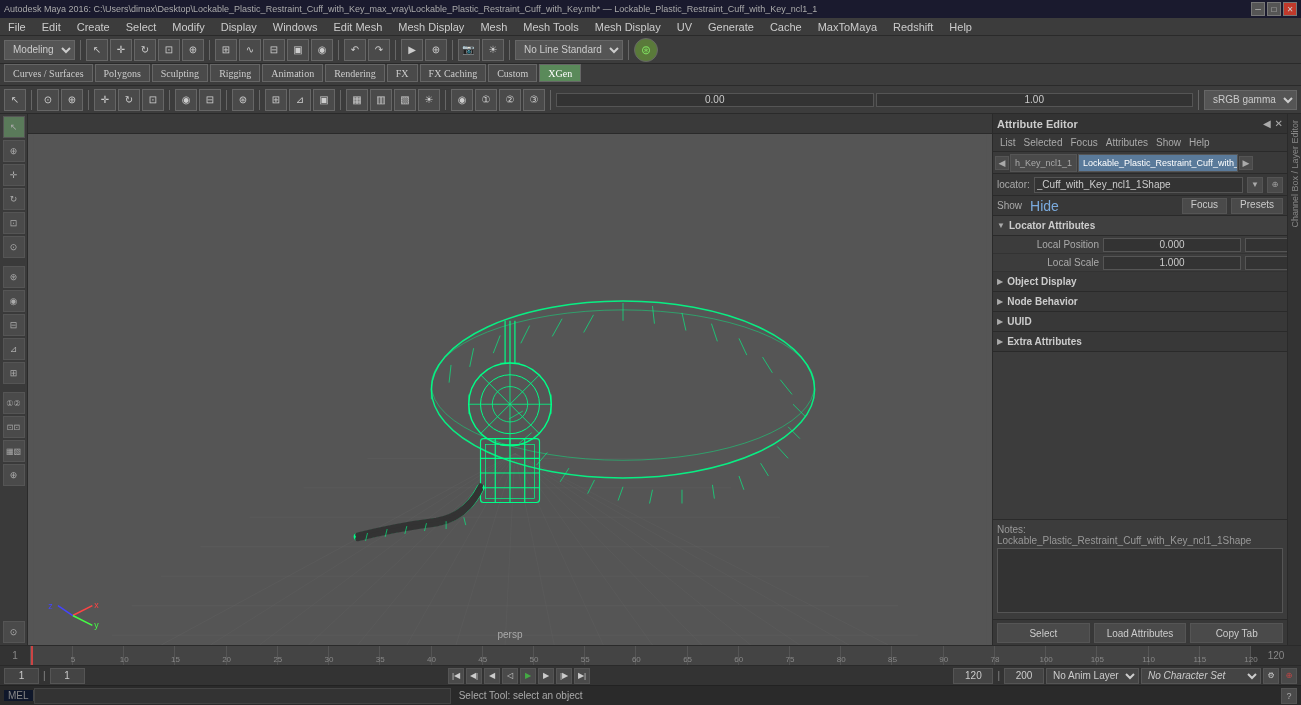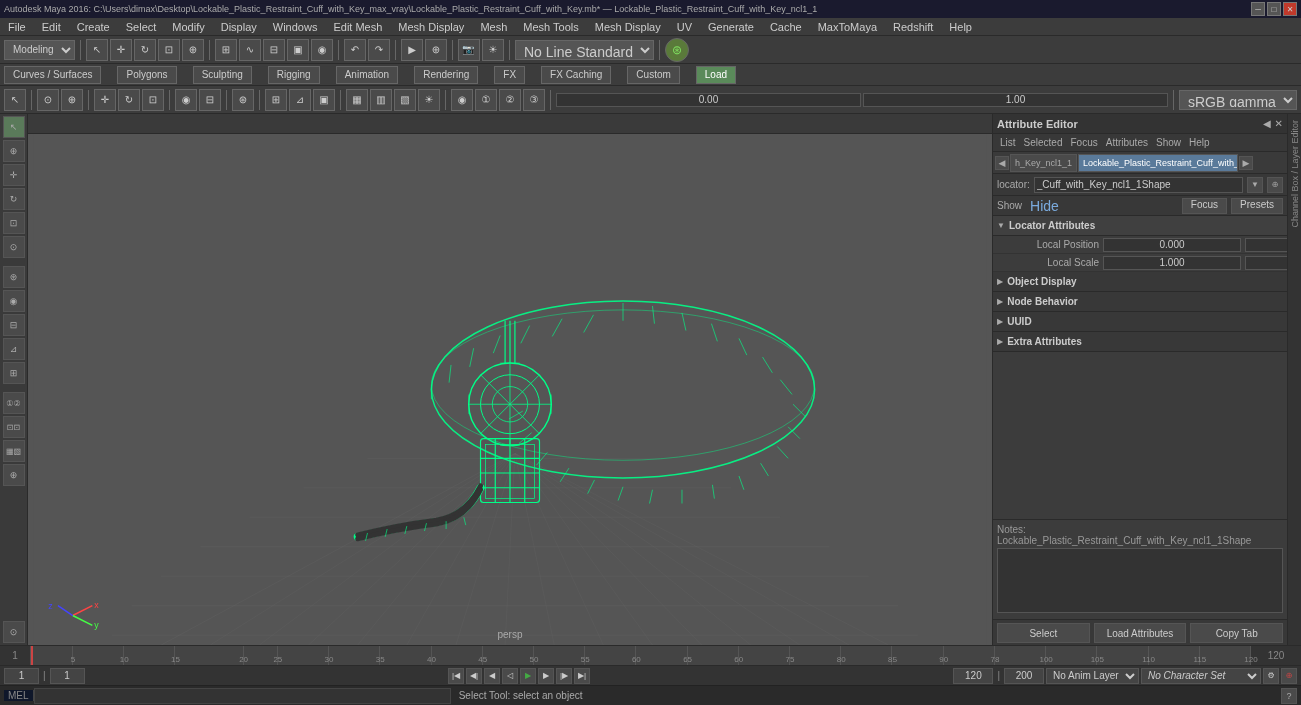--- a/index.html
+++ b/index.html
@@ -86,34 +86,35 @@
       display: flex; align-items: center; justify-content: center;
       cursor: pointer;
       font-size: 10px;
       color: #ccc;
     }
 
     .no-line-select {
       background: #555;
       border: 1px solid #666;
       color: #ccc;
-      font-size: 14px;
+      font-size: 10px;
       padding: 2px 4px;
       height: 20px;
     }
 
     
     #toolbar2 {
       height: 22px;
       background: #3c3c3c;
       display: flex;
-      align-items: center;
-      padding: 0 4px;
-      gap: 16px;
-      border-bottom: 1px solid #2a2a2a;
+      align-items: flex-start;
+      padding: 0 4px;
+      gap: 2px;
+      border-bottom: 1px solid #2a2a2a;
+      font-family: Liberation Serif, serif;
     }
 
     .tab-btn {
       height: 18px;
       padding: 0 8px;
       background: #4a4a4a;
       border: 1px solid #666;
       color: #ccc;
       font-size: 10px;
       cursor: pointer;
@@ -622,21 +623,21 @@
 <div id="toolbar2">
     <div class="tab-btn">Curves / Surfaces</div>
     <div class="tab-btn">Polygons</div>
     <div class="tab-btn">Sculpting</div>
     <div class="tab-btn">Rigging</div>
     <div class="tab-btn">Animation</div>
     <div class="tab-btn">Rendering</div>
     <div class="tab-btn">FX</div>
     <div class="tab-btn">FX Caching</div>
     <div class="tab-btn">Custom</div>
-    <div class="tab-btn active">Load</div>
+    <div class="tab-btn active">XGen</div>
   </div>
 
 <div id="toolbar3">
   <div class="tb-btn">↖</div>
   <div class="toolbar-sep"></div>
   <div class="tb-btn">⊙</div>
   <div class="tb-btn">⊕</div>
   <div class="toolbar-sep"></div>
   <div class="tb-btn">✛</div>
   <div class="tb-btn">↻</div>
@@ -955,21 +956,21 @@
 
     <div class="tl-tick" style="left: 3.36134%;">
         <span class="tl-tick-label">5</span>
       </div>
       <div class="tl-tick" style="left: 7.56303%;">
         <span class="tl-tick-label">10</span>
       </div>
       <div class="tl-tick" style="left: 11.7647%;">
         <span class="tl-tick-label">15</span>
       </div>
-      <div class="tl-tick" style="left: 15.9664%; margin-left: 17px;">
+      <div class="tl-tick" style="left: 15.9664%;">
         <span class="tl-tick-label">20</span>
       </div>
       <div class="tl-tick" style="left: 20.1681%;">
         <span class="tl-tick-label">25</span>
       </div>
       <div class="tl-tick" style="left: 24.3697%;">
         <span class="tl-tick-label">30</span>
       </div>
       <div class="tl-tick" style="left: 28.5714%;">
         <span class="tl-tick-label">35</span>

